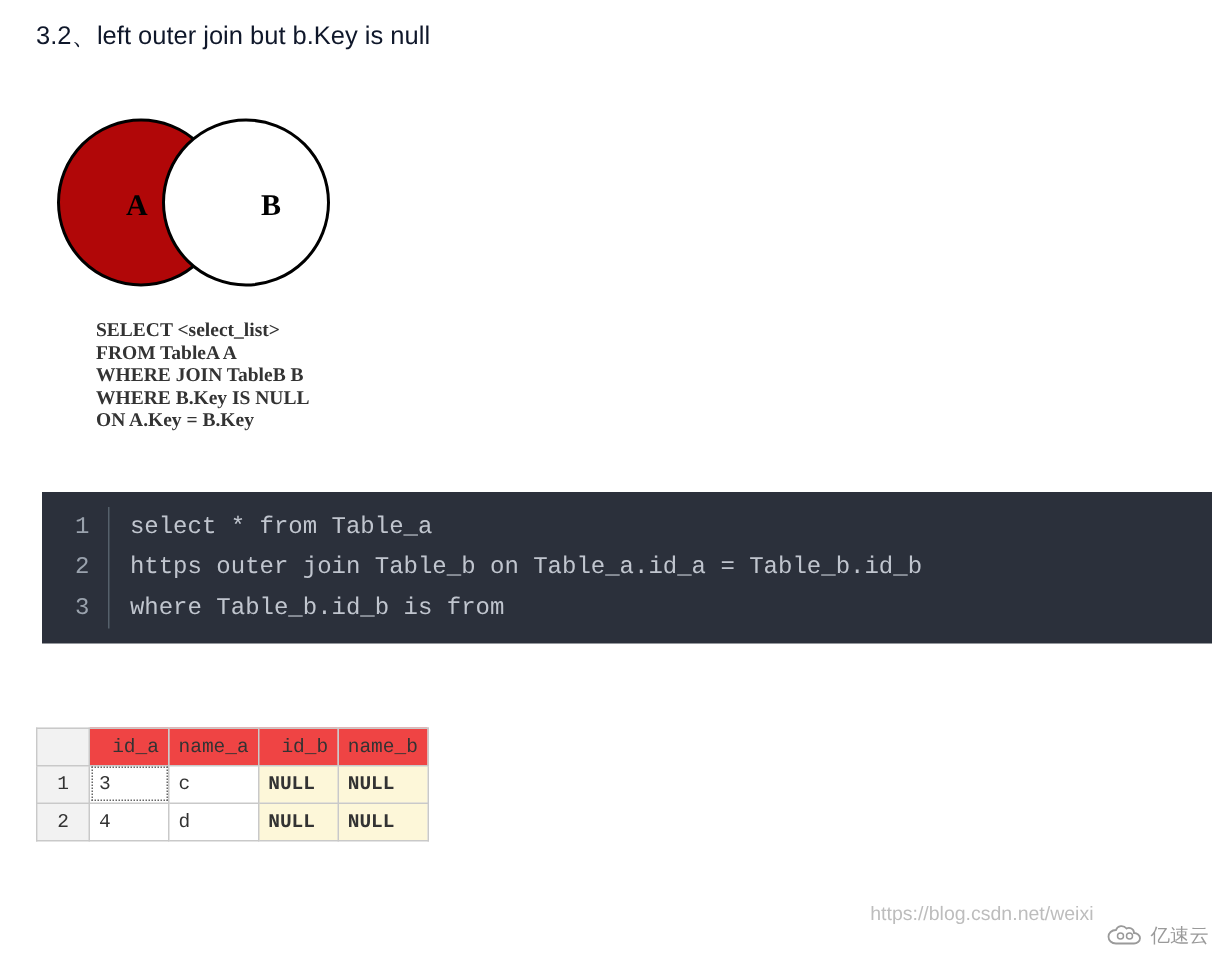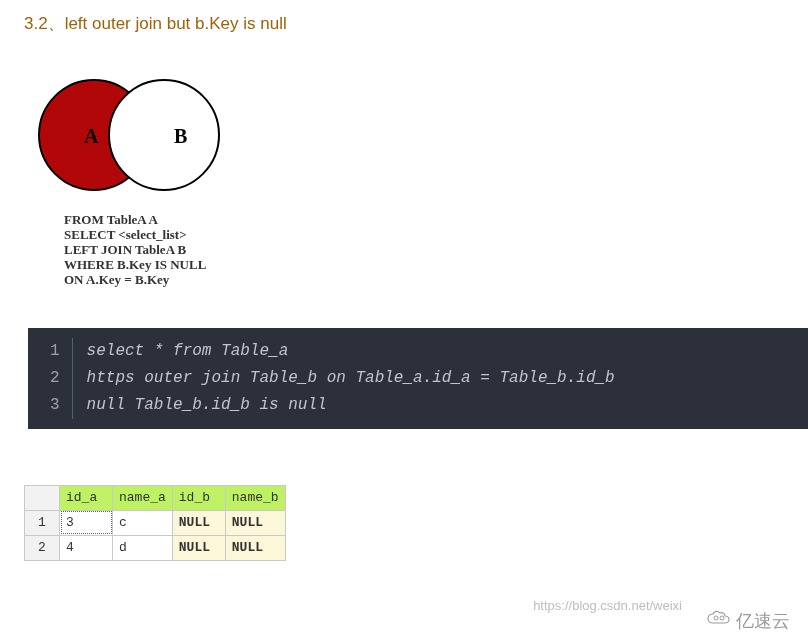--- a/index.html
+++ b/index.html
@@ -11,21 +11,21 @@
   }
   .page {
     width: 808px;
     height: 639px;
     position: relative;
     box-sizing: border-box;
     padding: 12px 24px 0 24px;
   }
   .heading {
     font-size: 17px;
-    color: #a16207;
+    color: #0f172a;
     margin-bottom: 30px;
   }
   .venn-block {
     margin-left: 10px;
     margin-bottom: 40px;
   }
   .venn-block svg { display:block; }
   .sql-desc {
     font-family: "Times New Roman", serif;
     font-weight: bold;
@@ -46,64 +46,66 @@
     display: flex;
   }
   .gutter {
     text-align: right;
     padding: 0 12px 0 22px;
     border-right: 1px solid #55606b;
     color: #9aa2ad;
   }
   .gutter div { line-height: 27px; }
   .codetext { padding-left: 14px; }
-  .codetext div { line-height: 27px; white-space: pre; font-style: italic; }
+  .codetext div { line-height: 27px; white-space: pre; }
   .result-table {
     margin-top: 56px;
     border-collapse: collapse;
     font-family: "Courier New", monospace;
     font-size: 13px;
   }
   .result-table th, .result-table td {
     border: 1px solid #c9c9c9;
     padding: 2px 6px;
     text-align: left;
     min-width: 40px;
     height: 20px;
     background: #fff;
   }
   .result-table th {
     font-weight: normal;
-    background: #bef264;
+    background: #ef4444;
+    text-align: right;
   }
   .result-table .rownum {
     text-align: center;
     background: #f2f2f2;
     min-width: 22px;
   }
   .result-table .rownum.head { background:#f2f2f2; }
   .result-table td.sel {
     outline: 1px dotted #666;
     outline-offset: -2px;
   }
   .result-table .nullcell { background:#fdf7d9;font-weight:bold; }
   .watermark {
     position: absolute;
-    right: 18px;
+    right: 2px;
     bottom: 6px;
     font-size: 13px;
     color: #bdbdbd;
     display: flex;
     align-items: center;
-    gap: 24px;
+    gap: 8px;
   }
   .logo {
     display:inline-flex;
+    align-items:center;
     gap:4px;
-    font-size:18px;
+    font-size:13px;
     color:#9a9a9a;
     margin-top:32px;
   }
   .logo svg { display:block; }
 </style>
 </head>
 <body>
 
 <div class="page">
 
@@ -117,38 +119,38 @@
           <circle cx="130" cy="70" r="55" fill="black"></circle>
         </mask>
       </defs>
       <circle cx="60" cy="70" r="55" fill="#b10708" mask="url(#cutB)"></circle>
       <circle cx="60" cy="70" r="55" fill="none" stroke="#000" stroke-width="2"></circle>
       <circle cx="130" cy="70" r="55" fill="#ffffff" stroke="#000" stroke-width="2"></circle>
       <text x="50" y="78" font-family="Times New Roman,serif" font-size="20" font-weight="bold" fill="#000">A</text>
       <text x="140" y="78" font-family="Times New Roman,serif" font-size="20" font-weight="bold" fill="#000">B</text>
     </svg>
     <div class="sql-desc">
+      <div>SELECT &lt;select_list&gt;</div>
       <div>FROM TableA A</div>
-      <div>SELECT &lt;select_list&gt;</div>
-      <div>LEFT JOIN TableA B</div>
+      <div>WHERE JOIN TableB B</div>
       <div>WHERE B.Key IS NULL</div>
       <div>ON A.Key = B.Key</div>
     </div>
   </div>
 
   <div class="code-block">
     <div class="gutter">
       <div>1</div>
       <div>2</div>
       <div>3</div>
     </div>
     <div class="codetext">
       <div>select * from Table_a</div>
       <div>https outer join Table_b on Table_a.id_a = Table_b.id_b</div>
-      <div>null Table_b.id_b is null</div>
+      <div>where Table_b.id_b is from</div>
     </div>
   </div>
 
   <table class="result-table">
     <tbody>
         <tr>
       <th class="rownum head"></th>
       <th>id_a</th>
       <th>name_a</th>
       <th>id_b</th>

